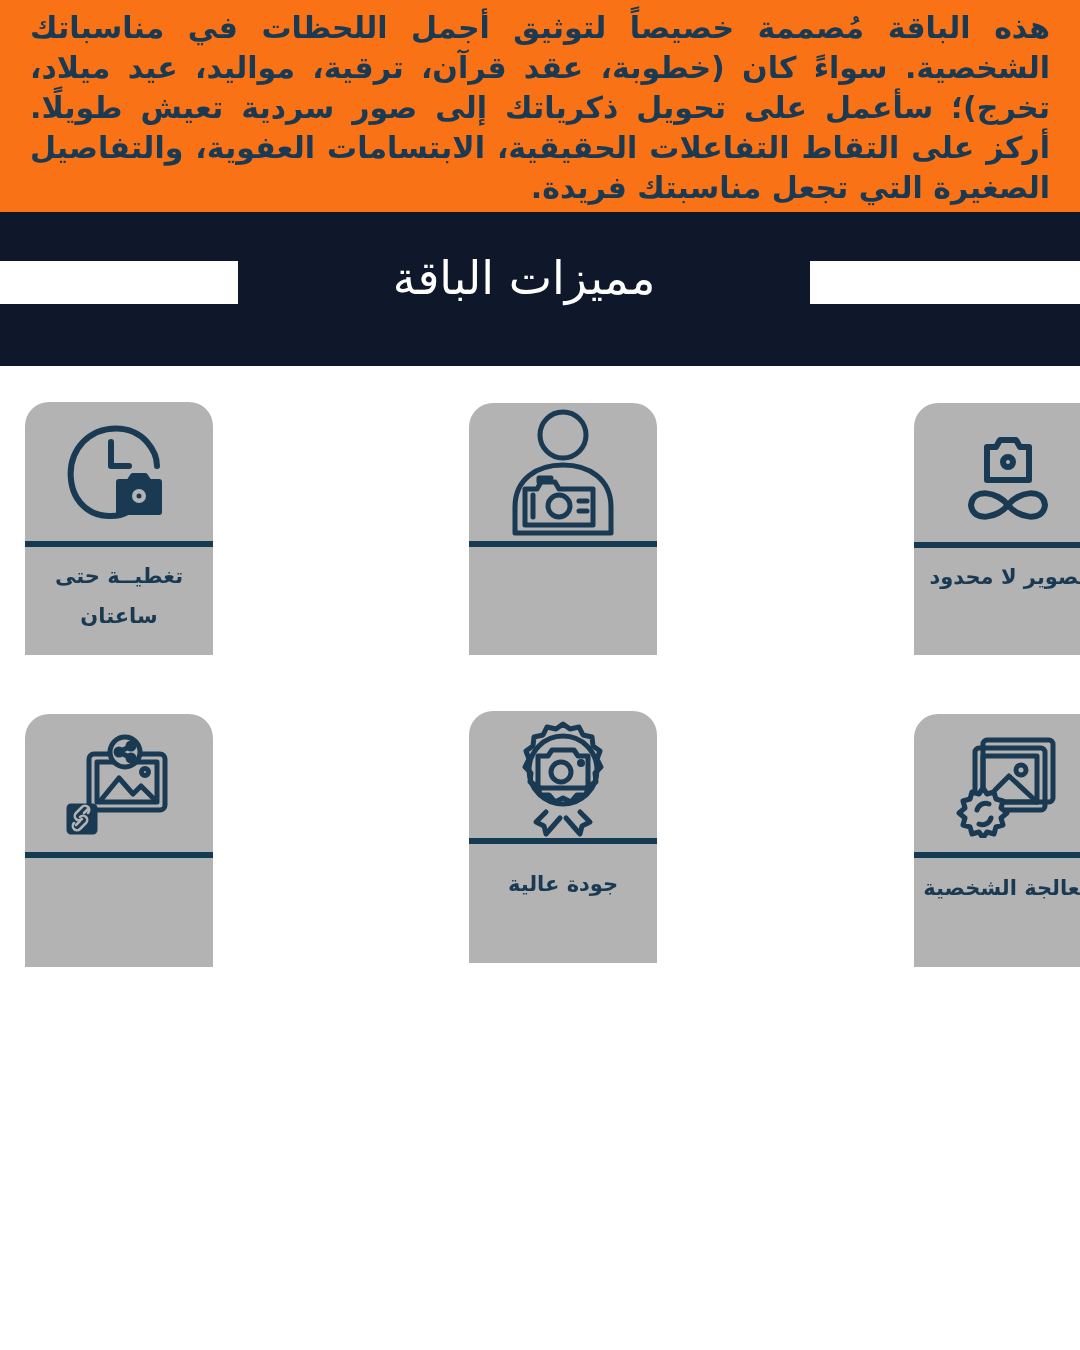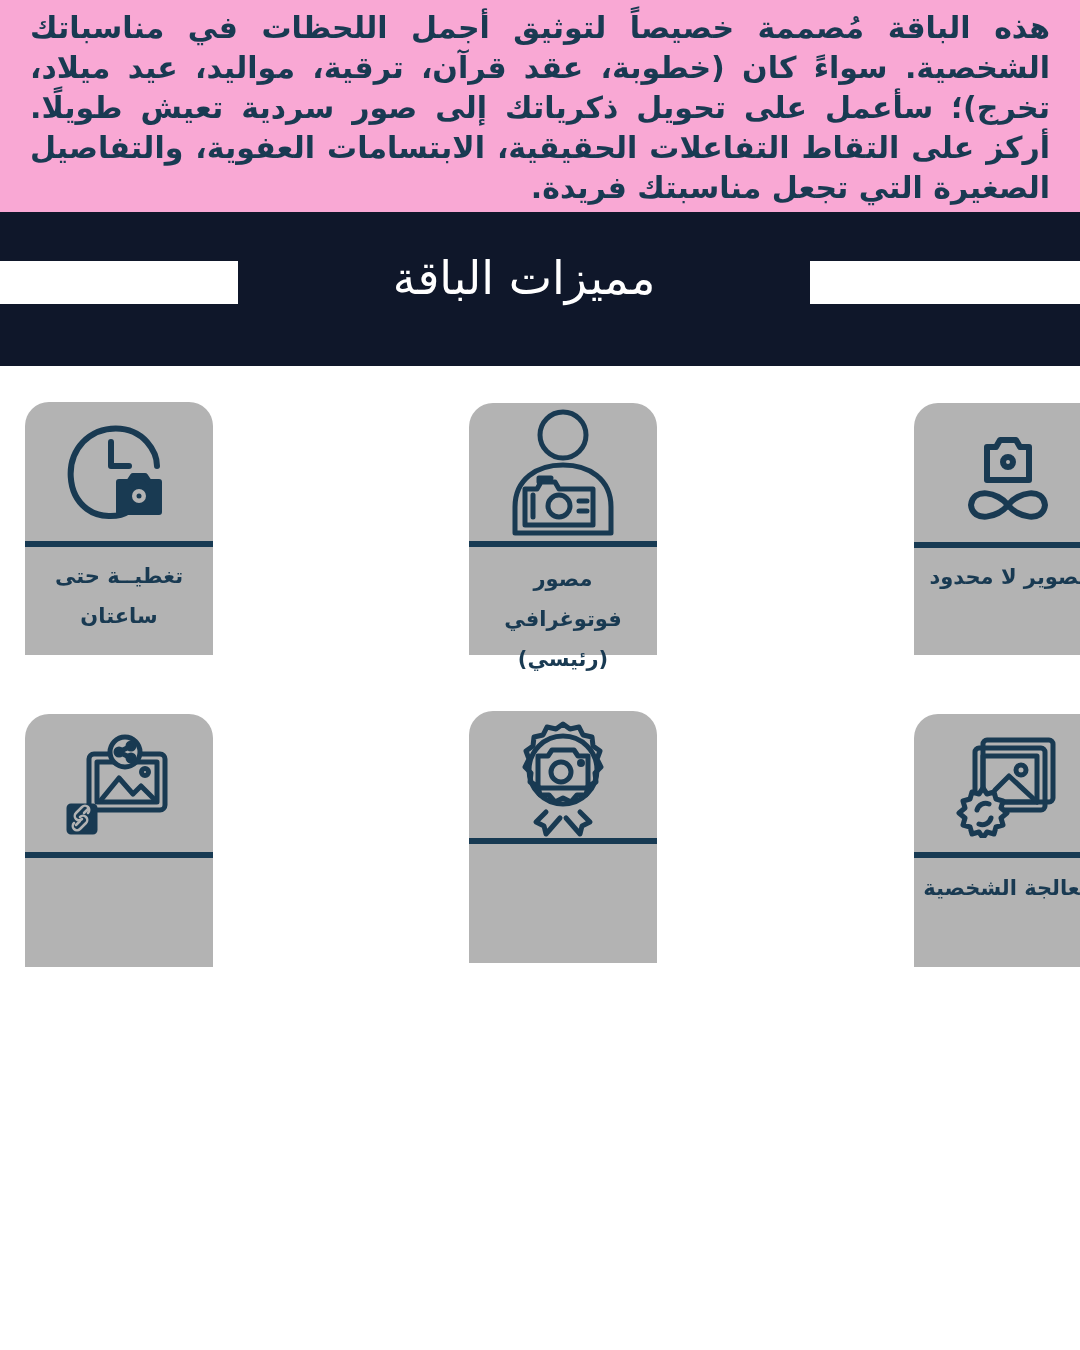--- a/index.html
+++ b/index.html
@@ -1,21 +1,21 @@
 <!DOCTYPE html>
 <html><head>
 <meta charset="utf-8">
 <style>
   * { box-sizing: border-box; margin: 0; padding: 0; }
   html, body { width: 1080px; height: 1350px; background: #ffffff; overflow: hidden; }
   body { position: relative; font-family: "DejaVu Sans", sans-serif; color: #193a52; }
 
   .intro {
     position: absolute; left: 0; top: 0; width: 1080px; height: 220px;
-    background: #f9a8d4;
+    background: #f97316;
   }
   .intro-text {
     position: absolute; left: 30px; top: 8px; width: 1020px;
     direction: rtl; text-align: justify; text-align-last: right;
     font-size: 30px; line-height: 40px; font-weight: bold; color: #193a52;
     letter-spacing: -0.5px;
   }
 
   .section-band {
     position: absolute; left: 0; top: 212px; width: 1080px; height: 154px;
@@ -81,21 +81,20 @@
       <circle cx="60" cy="28" r="23"></circle>
       <path d="M12 126 V100 C12 72 34 58 60 58 C86 58 108 72 108 100 V126 Z"></path>
       <path d="M22 82 h12 l4 -7 h14 l4 7 h34 v36 h-68 z"></path>
       <path d="M30 88 v22"></path>
       <circle cx="56" cy="99" r="11"></circle>
       <path d="M76 94 h8 M76 104 h8"></path>
       <path d="M36 75 v-4 h12"></path>
     </svg>
   </div>
   <div class="divider" style="top:138px;"></div>
-  <div class="label" style="top:156px;">مصور فوتوغرافي (رئيسي)</div>
 </div>
 
 <div class="card" style="left:1px; top:402px; height:253px;">
   <div class="icon">
     <svg width="120" height="110" viewBox="0 0 120 110" fill="none" stroke="#193a52" stroke-width="6" stroke-linecap="round" stroke-linejoin="round">
       <path d="M70 95 C 60 102 40 102 28 93 C 8 78 6 45 24 26 C 42 8 72 8 88 26 C 95 34 98 42 98 50"></path>
       <path d="M52 26 v24 h18"></path>
       <path d="M60 66 h10 l4 -6 h12 l4 6 h10 v30 h-40 z" fill="#193a52"></path>
       <circle cx="80" cy="80" r="6" fill="#b3b3b3" stroke="#b3b3b3" stroke-width="2"></circle>
       <circle cx="80" cy="80" r="2.5" fill="#193a52" stroke="none"></circle>
@@ -128,20 +127,21 @@
       <path d="M55 6 l7 5 l9 -2 l4 8 l9 2 l1 9 l7 5 l-3 8 l4 8 l-6 6 l1 9 l-8 4 l-2 9 l-9 0 l-6 7 l-8 -4 l-8 4 l-6 -7 l-9 0 l-2 -9 l-8 -4 l1 -9 l-6 -6 l4 -8 l-3 -8 l7 -5 l1 -9 l9 -2 l4 -8 l9 2 z"></path>
       <circle cx="55" cy="52" r="34"></circle>
       <path d="M30 38 h10 l4 -6 h22 l4 6 h10 v32 h-50 z"></path>
       <circle cx="53" cy="54" r="10"></circle>
       <circle cx="73" cy="45" r="1.5" fill="#193a52"></circle>
       <path d="M38 94 l-10 10 l8 4 l2 8 l14 -16"></path>
       <path d="M72 94 l10 10 l-8 4 l-2 8 l-14 -16"></path>
     </svg>
   </div>
   <div class="divider" style="top:127px;"></div>
+  <div class="label" style="top:153px;">جودة عالية</div>
 </div>
 
 <div class="card" style="left:1px; top:714px; height:253px;">
   <div class="icon">
     <svg width="120" height="110" viewBox="0 0 120 110" fill="none" stroke="#193a52" stroke-width="5" stroke-linecap="round" stroke-linejoin="round">
       <rect x="30" y="26" width="76" height="56" rx="5"></rect>
       <rect x="38" y="34" width="60" height="40"></rect>
       <path d="M42 72 l18 -22 l14 16 l8 -8 l14 14"></path>
       <circle cx="86" cy="44" r="3.5"></circle>
       <circle cx="66" cy="24" r="15" fill="#b3b3b3"></circle>

